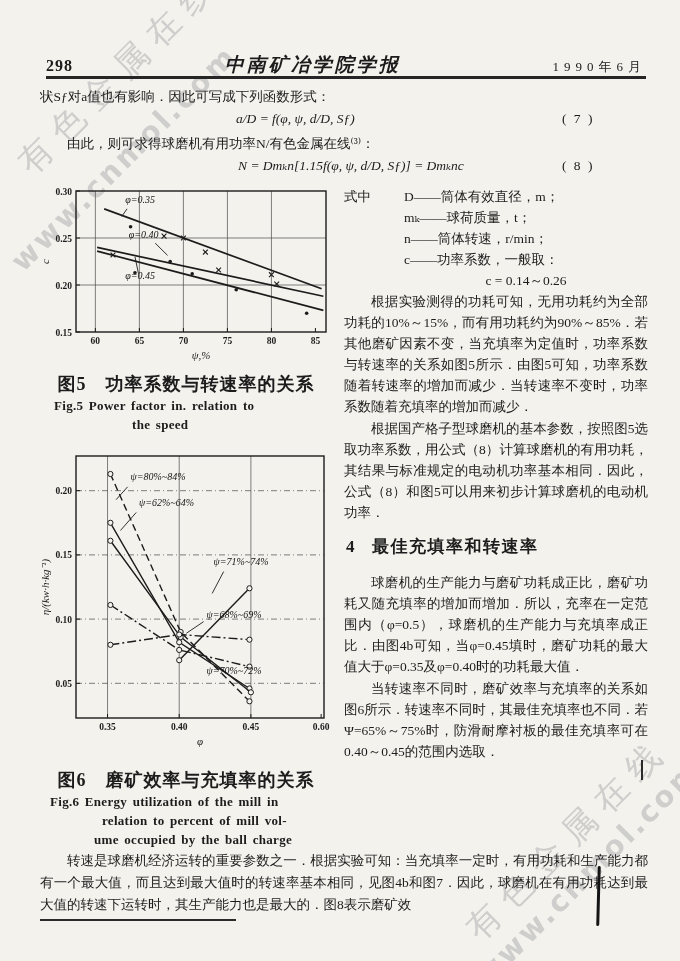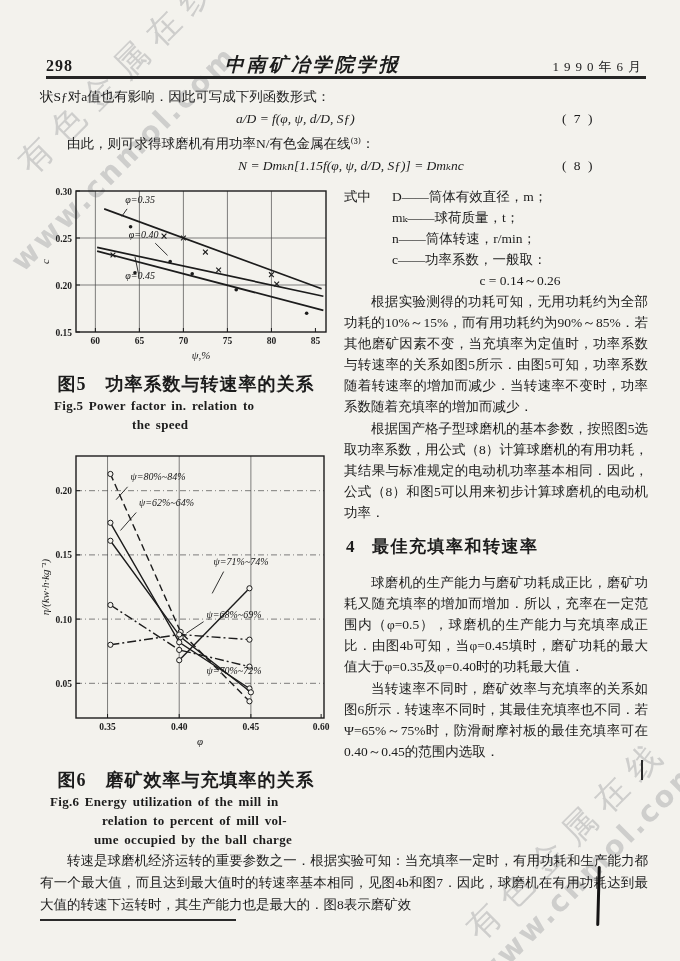--- a/index.html
+++ b/index.html
@@ -40,21 +40,21 @@
   .col-left{width:292px;flex:none;}
   .col-right{flex:1;font-size:13.5px;line-height:21px;text-align:justify;}
   
   .figsvg{display:block;}
   .cap-zh{text-align:center;font-weight:bold;font-size:18px;margin-top:8px;letter-spacing:1px;}
   .cap-en{font-weight:bold;font-size:13px;line-height:19px;letter-spacing:.3px;word-spacing:2px;}
   .pl14{padding-left:14px;} .pl92{padding-left:92px;}
   .pl10{padding-left:10px;} .pl62{padding-left:62px;} .pl54{padding-left:54px;}
   .fig6wrap{margin-top:14px;}
   
-  .keyrow{display:flex;}
+  .keyrow{display:flex;gap:12px;}
   .keylead{flex:none;width:48px;}
   .keyitems{flex:1;}
   .keyitems div{white-space:nowrap;}
   .cvalue{text-align:center;text-indent:0;}
   .para{margin:0 0 1px 0;text-indent:2em;}
   .sec-head{display:flex;gap:16px;align-items:baseline;
             font-size:17px;font-weight:bold;letter-spacing:1.5px;
             margin:13px 0 15px 2px;text-indent:0;}
   
   .footpara{position:absolute;top:836px;left:40px;width:608px;

